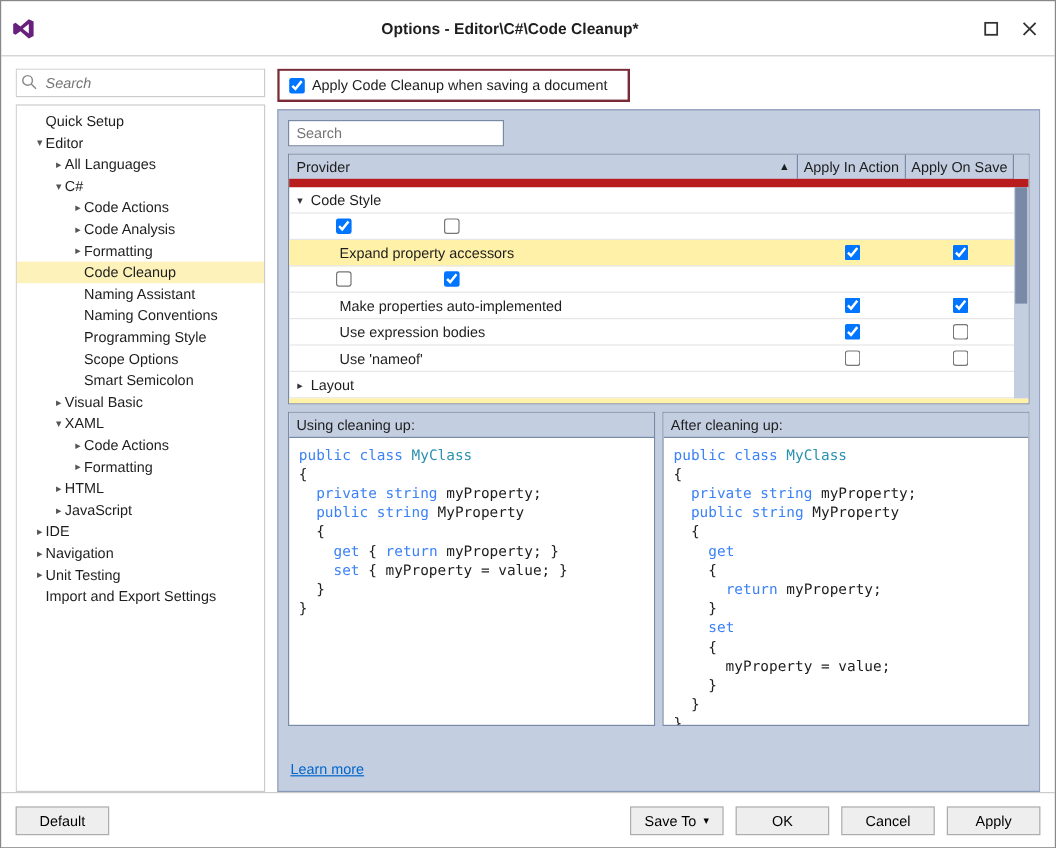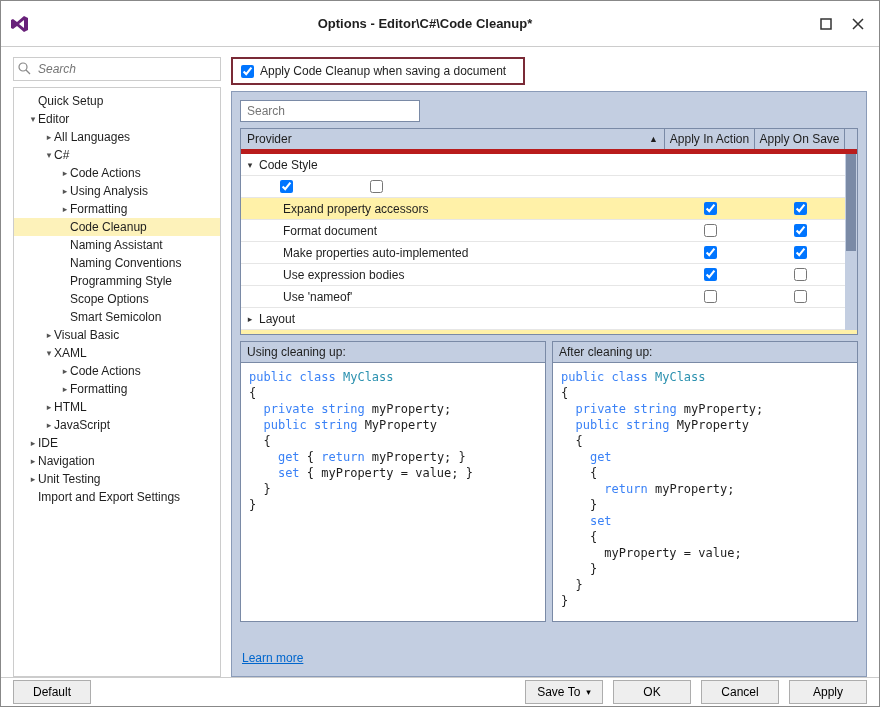--- a/index.html
+++ b/index.html
@@ -19,21 +19,21 @@
   .tree { flex: 1; border: 1px solid #ccc; overflow: auto; padding: 4px 0; }
   .tree-item { display: flex; align-items: center; height: 18px; cursor: pointer; white-space: nowrap; }
   .tree-item .arrow { width: 10px; display: inline-flex; justify-content: center; font-size: 9px; color: #555; }
   .tree-item.selected { background: #fdf2ba; }
   .right { flex: 1; display: flex; flex-direction: column; overflow: hidden; }
   .apply-bar { border: 2px solid #7a2a36; padding: 5px 8px; margin-bottom: 6px; display: flex; align-items: center; gap: 6px; width: 294px;}
   .apply-bar input[type=checkbox] { width: 13px; height: 13px; }
   .panel { flex: 1; background: #c3cee1; border: 1px solid #8a9bb8; display: flex; flex-direction: column; padding: 8px; gap: 6px; overflow: hidden; }
   .panel input.search { width: 180px; height: 22px; padding: 2px 6px; border: 1px solid #7a8aa6; font-size: 12px; background:#fff; }
   .grid { flex: 0 0 auto; background: #fff; border: 1px solid #7a8aa6; display: flex; flex-direction: column; }
-  .grid-head { display: flex; background: #c3cee1; border-bottom: 5px solid #b91c1c; font-size: 12px; }
+  .grid-head { display: flex; background: #c3cee1; border-bottom: 7px solid #b91c1c; font-size: 12px; }
   .col-provider { flex: 1; padding: 3px 6px; border-right: 1px solid #7a8aa6; display:flex; align-items:center; justify-content:space-between;}
   .col-action { width: 90px; text-align: center; padding: 3px 2px; border-right: 1px solid #7a8aa6; }
   .col-save { width: 90px; text-align: center; padding: 3px 2px; border-right: 1px solid #7a8aa6;}
   .col-scroll { width: 12px; background:#c3cee1;}
   .grid-body { display: flex; }
   .grid-rows { flex: 1; }
   .vscroll { width: 12px; background: #c3cee1; position: relative; }
   .vscroll .thumb { position:absolute; left:1px; right:1px; top:0; height:55%; background:#7a8aa6;}
   .grow { flex:1; }
   .group-row, .data-row { display: flex; align-items: center; height: 22px; border-bottom: 1px solid #e6e6e6; }
@@ -45,21 +45,21 @@
   .data-row input[type=checkbox]{width:13px;height:13px;}
   .grid-bottom-bar{height:4px;background:#fff1a8;}
   .preview-row { flex: 1; display: flex; gap: 6px; overflow: hidden; }
   .preview { flex: 1; display: flex; flex-direction: column; background: #fff; border: 1px solid #7a8aa6; overflow:hidden;}
   .preview-head { background: #c3cee1; padding: 3px 6px; font-size: 12px; border-bottom:1px solid #7a8aa6;}
   .preview pre { flex:1; padding: 6px 8px; font-family: Consolas, monospace; font-size: 12px; line-height: 16px; white-space: pre; overflow:auto; margin:0;}
   .kw { color: #3b82f6; }
   .cls { color: #2b91af; }
   .desc { padding: 6px 2px 2px 2px; font-size: 12px; line-height: 16px; }
   .desc a { color: #0066cc; }
-  .footer { height: 29px; display: flex; align-items: center; padding: 0 12px; gap: 10px; border-top: 1px solid #ccc; }
+  .footer { height: 46px; display: flex; align-items: center; padding: 0 12px; gap: 10px; border-top: 1px solid #ccc; }
   .footer .spacer { flex: 1; }
   .btn { min-width: 78px; height: 24px; background: #eee; border: 1px solid #adadad; font-size: 12px; cursor: pointer; padding: 0 10px; display:inline-flex;align-items:center;justify-content:center;gap:6px;}
   .btn.small-arrow::after{content:"▾";font-size:9px;}
 </style>
 </head>
 <body>
 
 <div class="window">
   <div class="titlebar">
     <div class="vs-logo">
@@ -111,21 +111,21 @@
             <div class="tree-item" style="padding-left: 30px;">
               <span class="arrow">▾</span>
               <span>C#</span>
             </div>
             <div class="tree-item" style="padding-left: 46px;">
               <span class="arrow">▸</span>
               <span>Code Actions</span>
             </div>
             <div class="tree-item" style="padding-left: 46px;">
               <span class="arrow">▸</span>
-              <span>Using Analysis</span>
+              <span>Code Analysis</span>
             </div>
             <div class="tree-item" style="padding-left: 46px;">
               <span class="arrow">▸</span>
               <span>Formatting</span>
             </div>
             <div class="tree-item selected" style="padding-left: 46px;">
               <span class="arrow"></span>
               <span>Code Cleanup</span>
             </div>
             <div class="tree-item" style="padding-left: 46px;">
@@ -227,21 +227,20 @@
                   <div class="data-row selected">
                     <span class="label">Expand property accessors</span>
                     <span class="cell-action">
                       <input type="checkbox" checked="" style="">
                     </span>
                     <span class="cell-save">
                       <input type="checkbox" checked="" style="">
                     </span>
                   </div>
                   <div class="data-row">
-                    <span class="label">Format document</span>
                     <span class="cell-action">
                       <input type="checkbox" style="">
                     </span>
                     <span class="cell-save">
                       <input type="checkbox" checked="" style="">
                     </span>
                   </div>
                   <div class="data-row">
                     <span class="label">Make properties auto-implemented</span>
                     <span class="cell-action">

